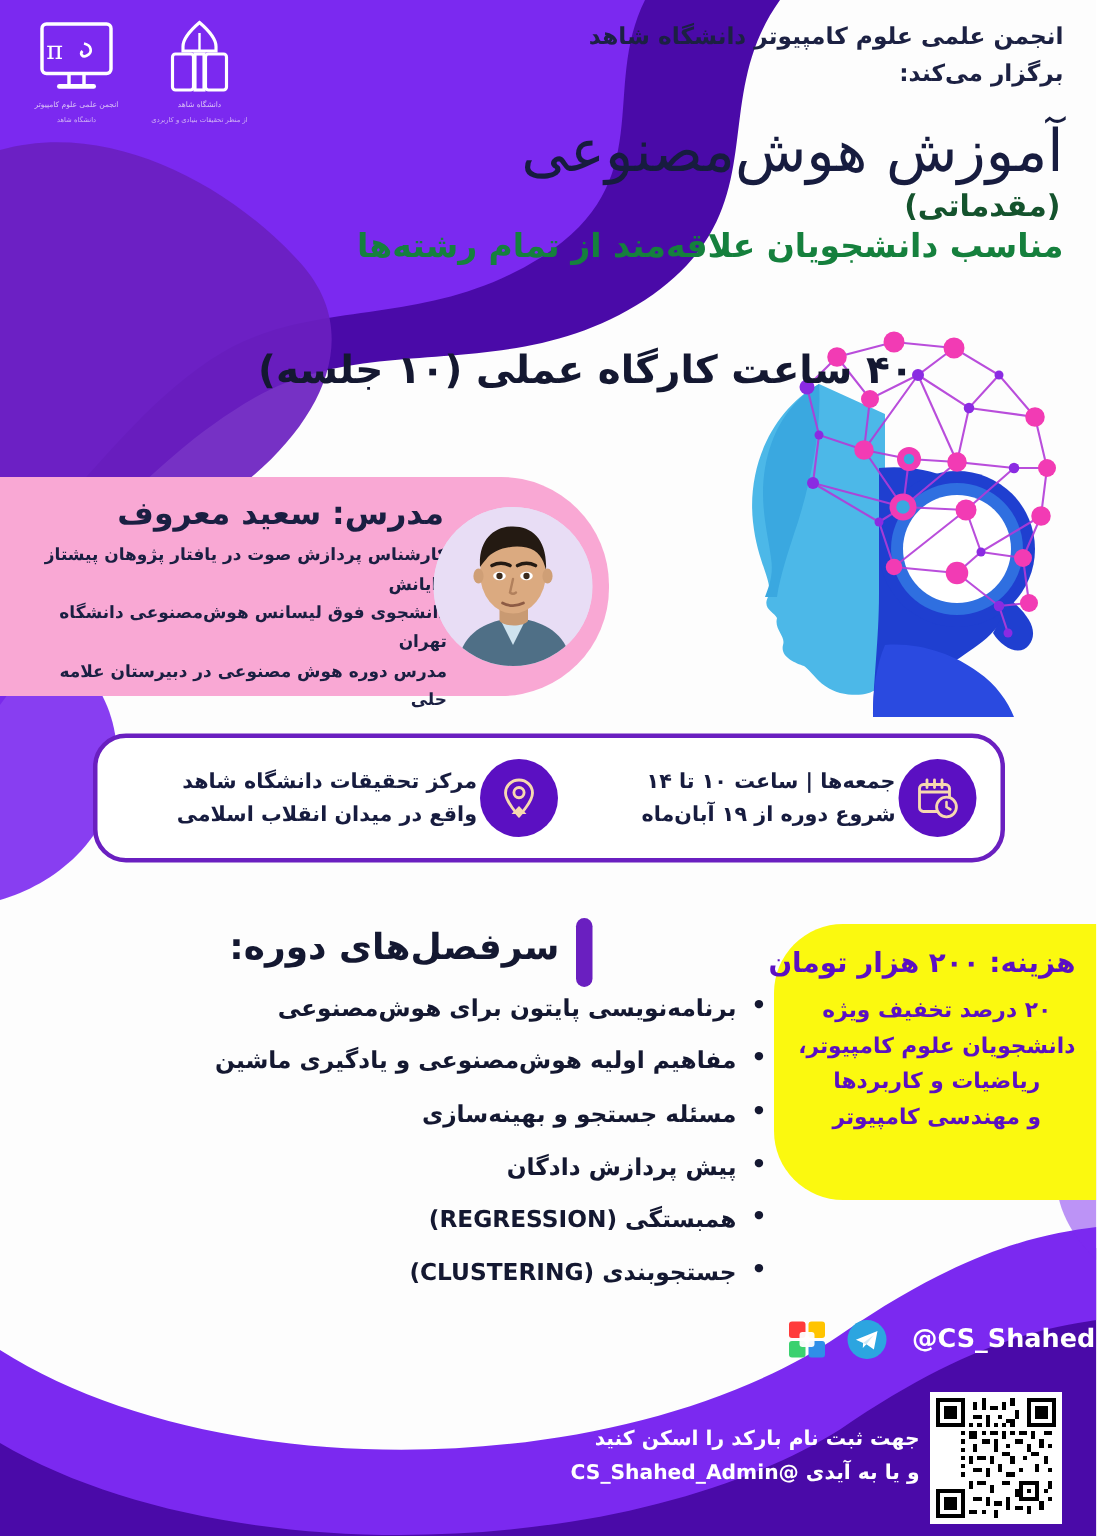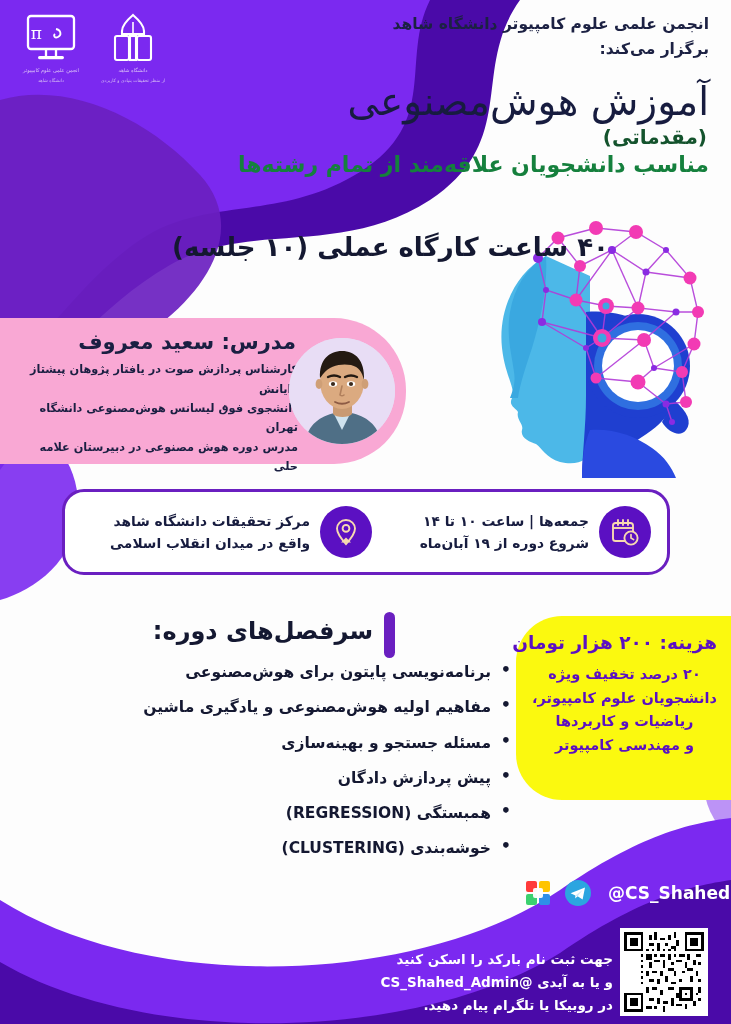--- a/index.html
+++ b/index.html
@@ -100,21 +100,21 @@
   
   .info-pill {
     position: absolute; left: 62px; top: 489px;
     width: 608px; height: 86px;
     border: 3px solid #6a1fc0;
     border-radius: 22px;
     background: #ffffff;
     display: flex; align-items: center;
     z-index: 7;
   }
-  .info-cell { display: flex; align-items: center; gap: 10px; direction: rtl; }
+  .info-cell { display: flex; align-items: center; gap: 2px; direction: rtl; }
   .info-cell.date { width: 285px; justify-content: flex-start; padding-right: 16px; }
   .info-cell.loc  { width: 300px; justify-content: flex-start; padding-right: 10px; }
   .icon-circle {
     width: 52px; height: 52px; border-radius: 50%;
     background: #5b10c2; flex: 0 0 52px;
     display: flex; align-items: center; justify-content: center;
   }
   .info-txt {
     color: #171c3f; font-weight: bold; font-size: 13.8px;
     line-height: 1.62; text-align: right; direction: rtl;
@@ -406,21 +406,21 @@
   </div>
 
   <div class="syllabus-bar"></div>
   <div class="syllabus-title">سرفصل‌های دوره:</div>
   <ul class="syllabus-list">
     <li>برنامه‌نویسی پایتون برای هوش‌مصنوعی</li>
     <li>مفاهیم اولیه هوش‌مصنوعی و یادگیری ماشین</li>
     <li>مسئله جستجو و بهینه‌سازی</li>
     <li>پیش پردازش دادگان</li>
     <li>همبستگی (REGRESSION)</li>
-    <li>خوشه‌بندی (CLUSTERING)</li>
+    <li>جستجو‌بندی (CLUSTERING)</li>
   </ul>
 
   <div class="price-box">
     <div class="price-head">هزینه: ۲۰۰ هزار تومان</div>
     <div class="price-sub">۲۰ درصد تخفیف ویژه</div>
     <div class="price-sub">دانشجویان علوم کامپیوتر،</div>
     <div class="price-sub">ریاضیات و کاربردها</div>
     <div class="price-sub">و مهندسی کامپیوتر</div>
   </div>
 
@@ -436,21 +436,20 @@
       <circle cx="14" cy="14" r="13" fill="#2ca5e0"></circle>
       <path d="M6.6 14.2 L21 8.4 L18.6 20.6 L13.6 17.2 L11.2 19.6 L11.4 16.4 Z" fill="#ffffff"></path>
       <path d="M11.4 16.4 L18.6 11 L13.6 17.2 Z" fill="#cfe9f7"></path>
     </svg>
     <span class="social-handle">@CS_Shahed</span>
   </div>
 
   <div class="footer-text">
     <div>جهت ثبت نام بارکد را اسکن کنید</div>
     <div>و یا به آیدی @CS_Shahed_Admin</div>
-    <div>در روبیکا یا تلگرام پیام دهید.</div>
   </div>
 
   <div class="qr-box">
     <svg viewBox="0 0 29 29" width="80" height="80" shape-rendering="crispEdges">
       <rect width="29" height="29" fill="#ffffff"></rect>
       <g fill="#000000">
 
         <rect x="0" y="0" width="7" height="1"></rect>
           <rect x="0" y="6" width="7" height="1"></rect>
         <rect x="0" y="0" width="1" height="7"></rect>

